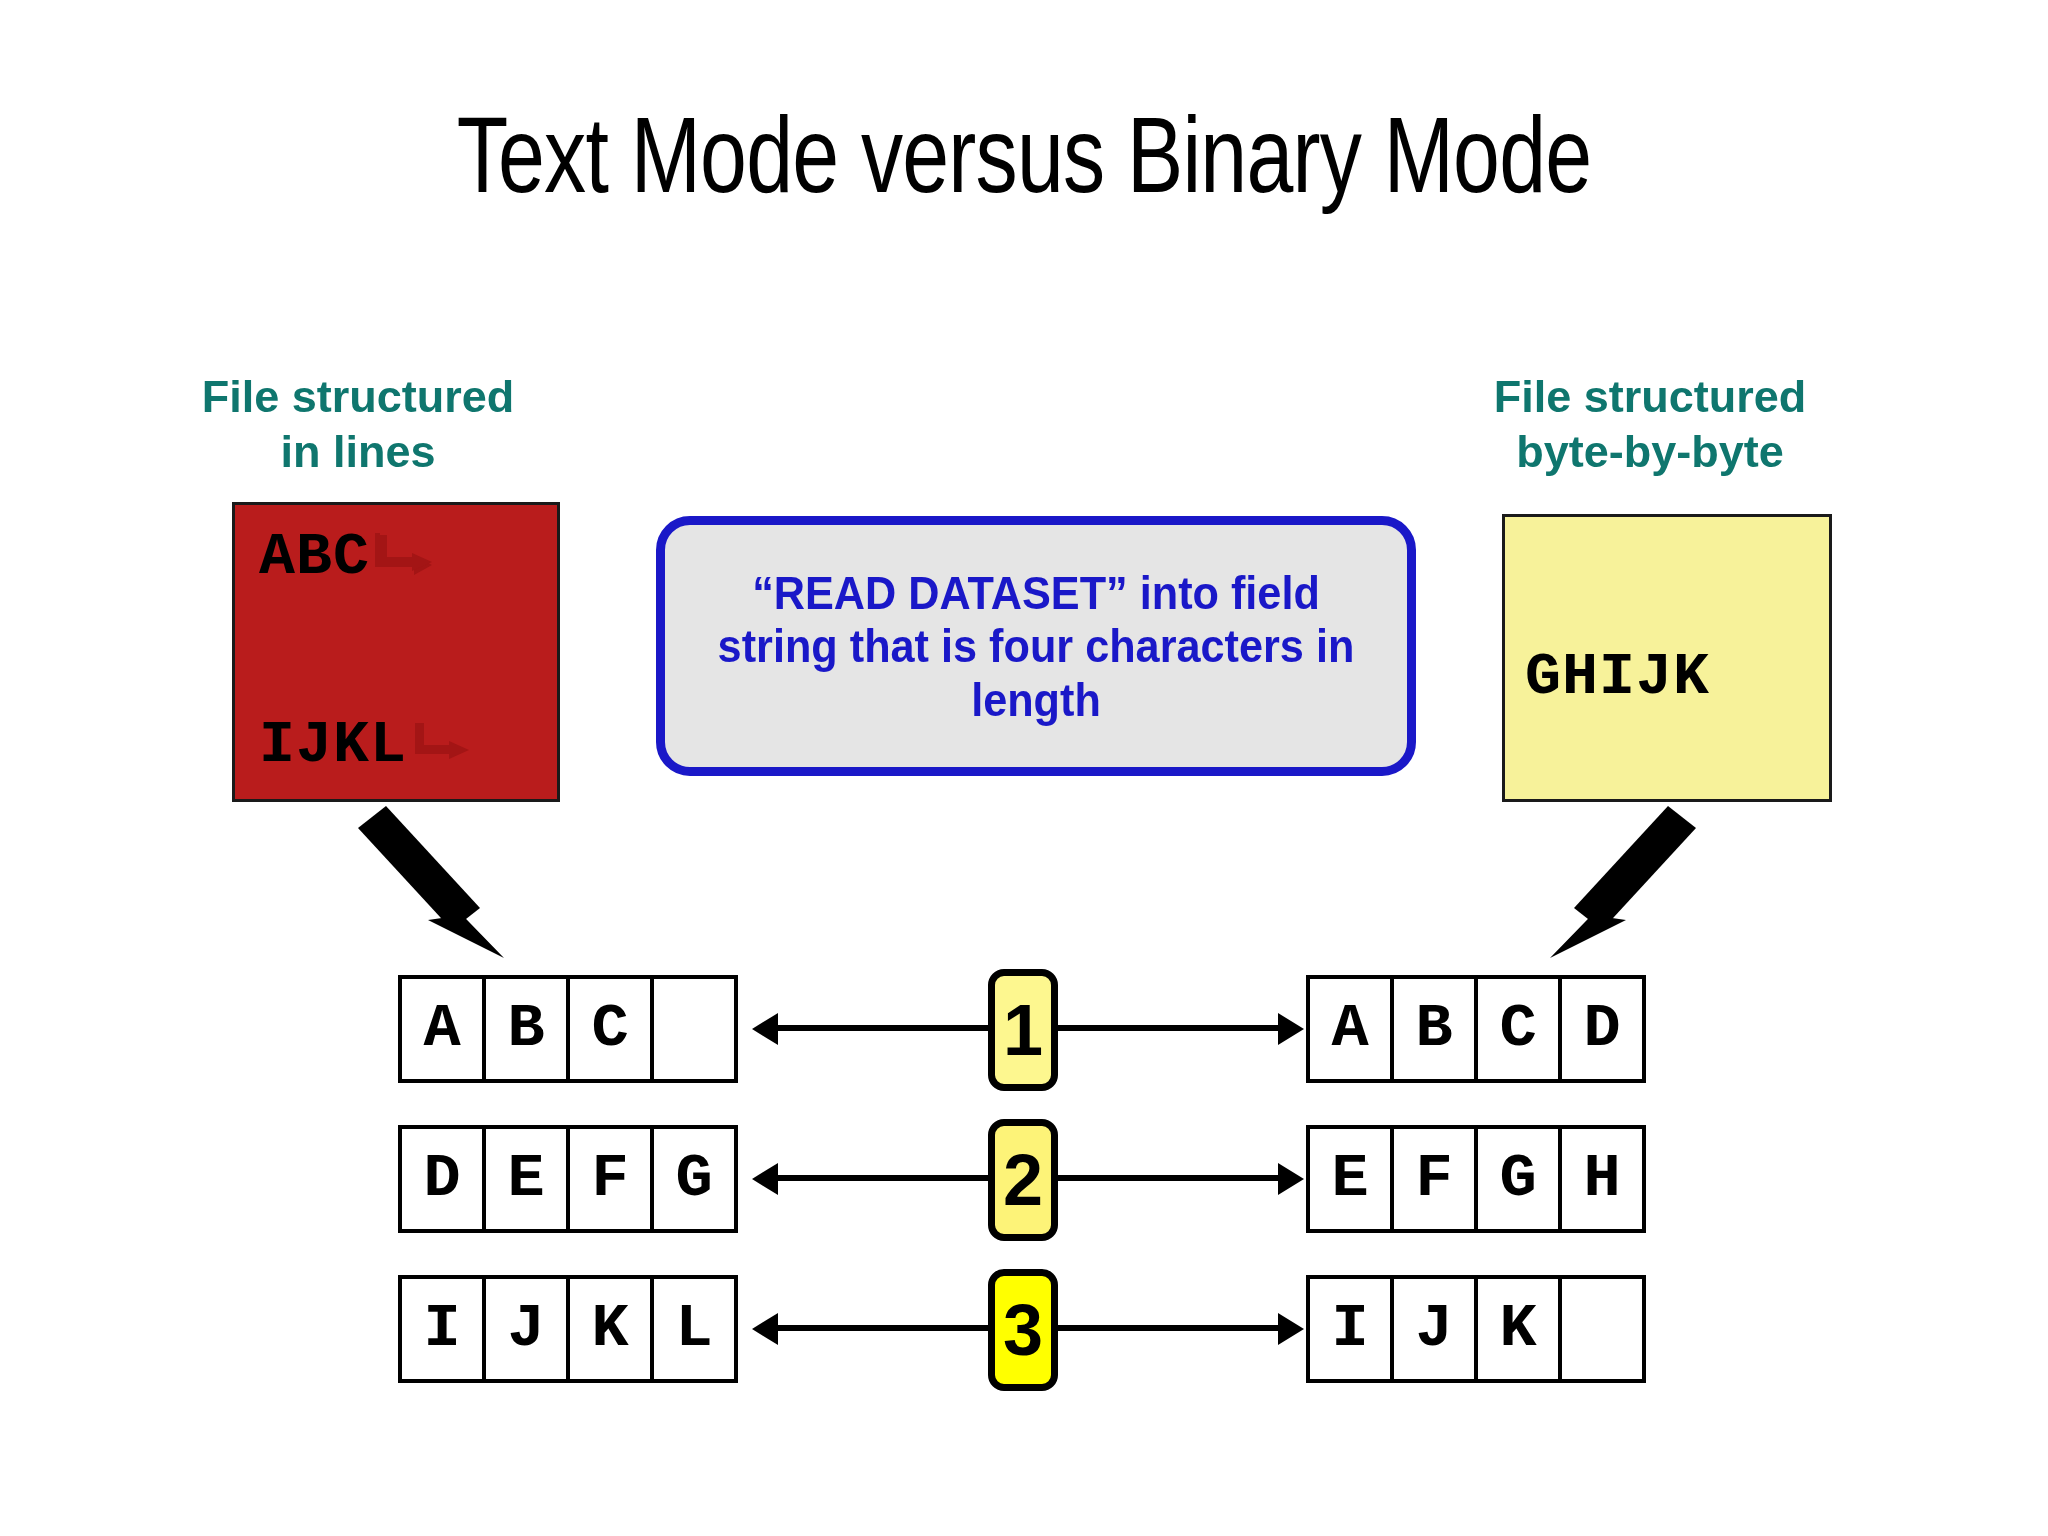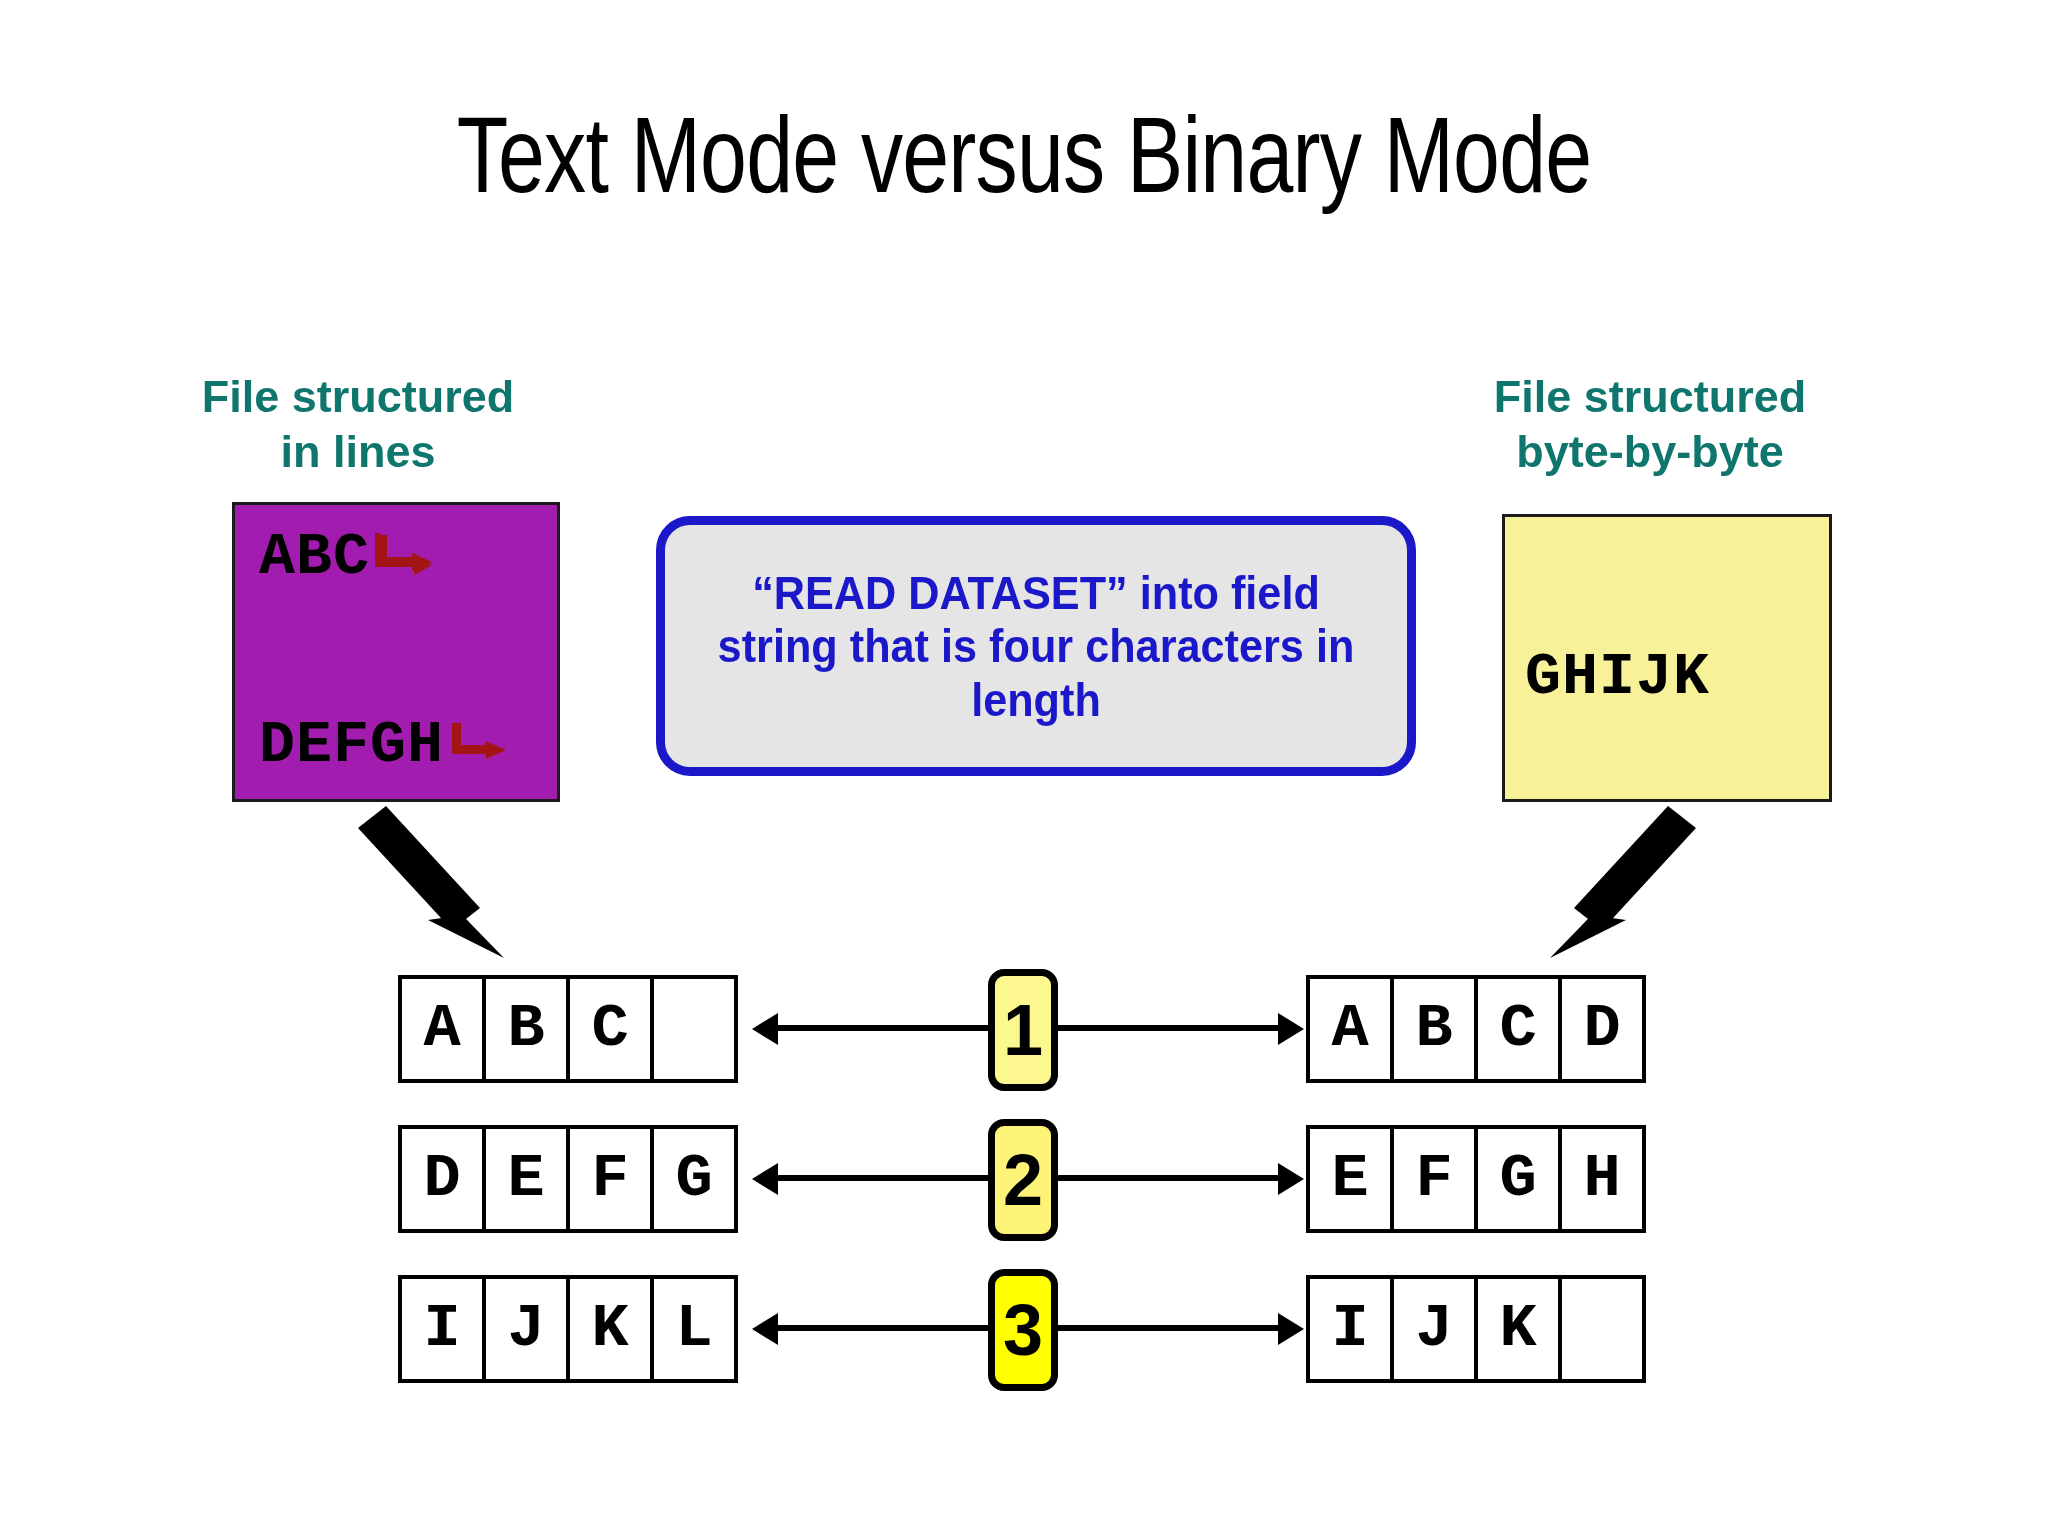--- a/index.html
+++ b/index.html
@@ -197,33 +197,33 @@
   }
 </style>
 </head>
 <body>
 
 <div id="slide-title">Text Mode versus Binary Mode</div>
 
 <div class="col-caption" id="caption-left">File structured
 in lines</div>
 
-<div class="file-box" id="file-box-left" style="background: #a21caf;">
+<div class="file-box" id="file-box-left" style="background: #b91c1c;">
   <div class="file-line" id="fl-0">
     <span>ABC</span><span class="nl-symbol">
       <svg width="60" height="42" viewBox="0 0 60 42">
         <path d="M4 0 L4 30 L38 30 L38 22 L56 32 L38 42 L38 34 L-1 34 L-1 0 Z" fill="#a31515" transform="translate(2,0)"></path>
         <rect x="4" y="2" width="9" height="30" fill="#a31515"></rect>
         <rect x="4" y="24" width="34" height="9" fill="#a31515"></rect>
         <polygon points="38,20 58,29 38,38" fill="#a31515"></polygon>
       </svg>
     </span>
   </div>
   <div class="file-line" id="fl-2">
-    <span>DEFGH</span><span class="nl-symbol">
+    <span>IJKL</span><span class="nl-symbol">
       <svg width="60" height="42" viewBox="0 0 60 42">
         <rect x="4" y="2" width="9" height="30" fill="#a31515"></rect>
         <rect x="4" y="24" width="34" height="9" fill="#a31515"></rect>
         <polygon points="38,20 58,29 38,38" fill="#a31515"></polygon>
       </svg>
     </span>
   </div>
 </div>
 
 <div id="callout" style="border-color: rgb(26, 24, 200);">

